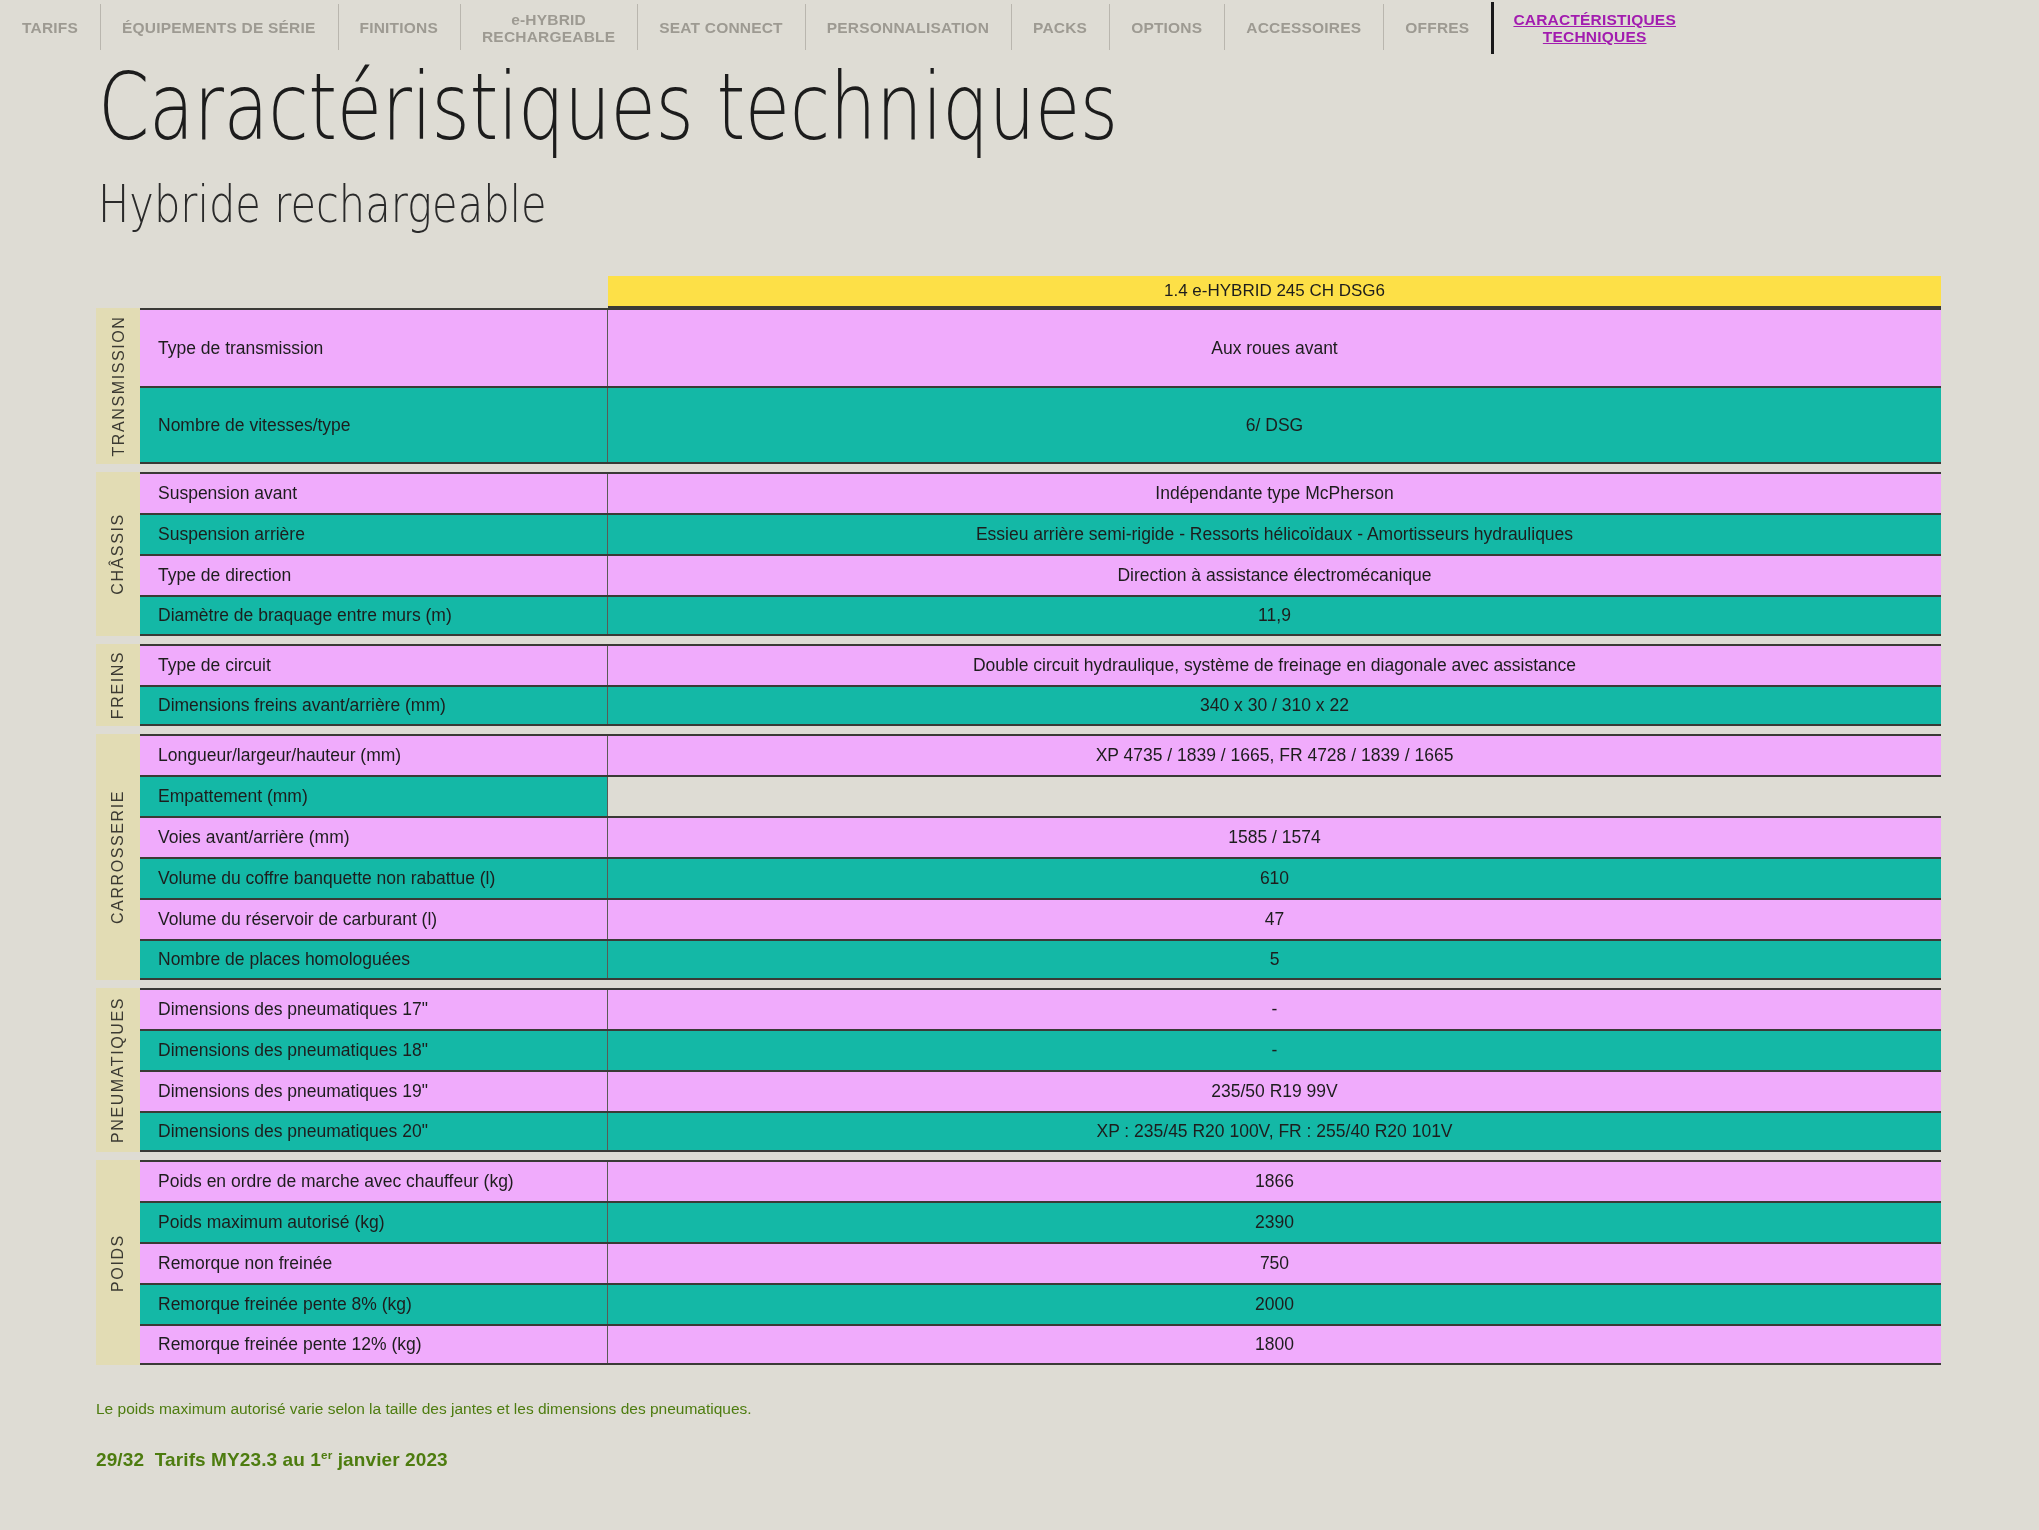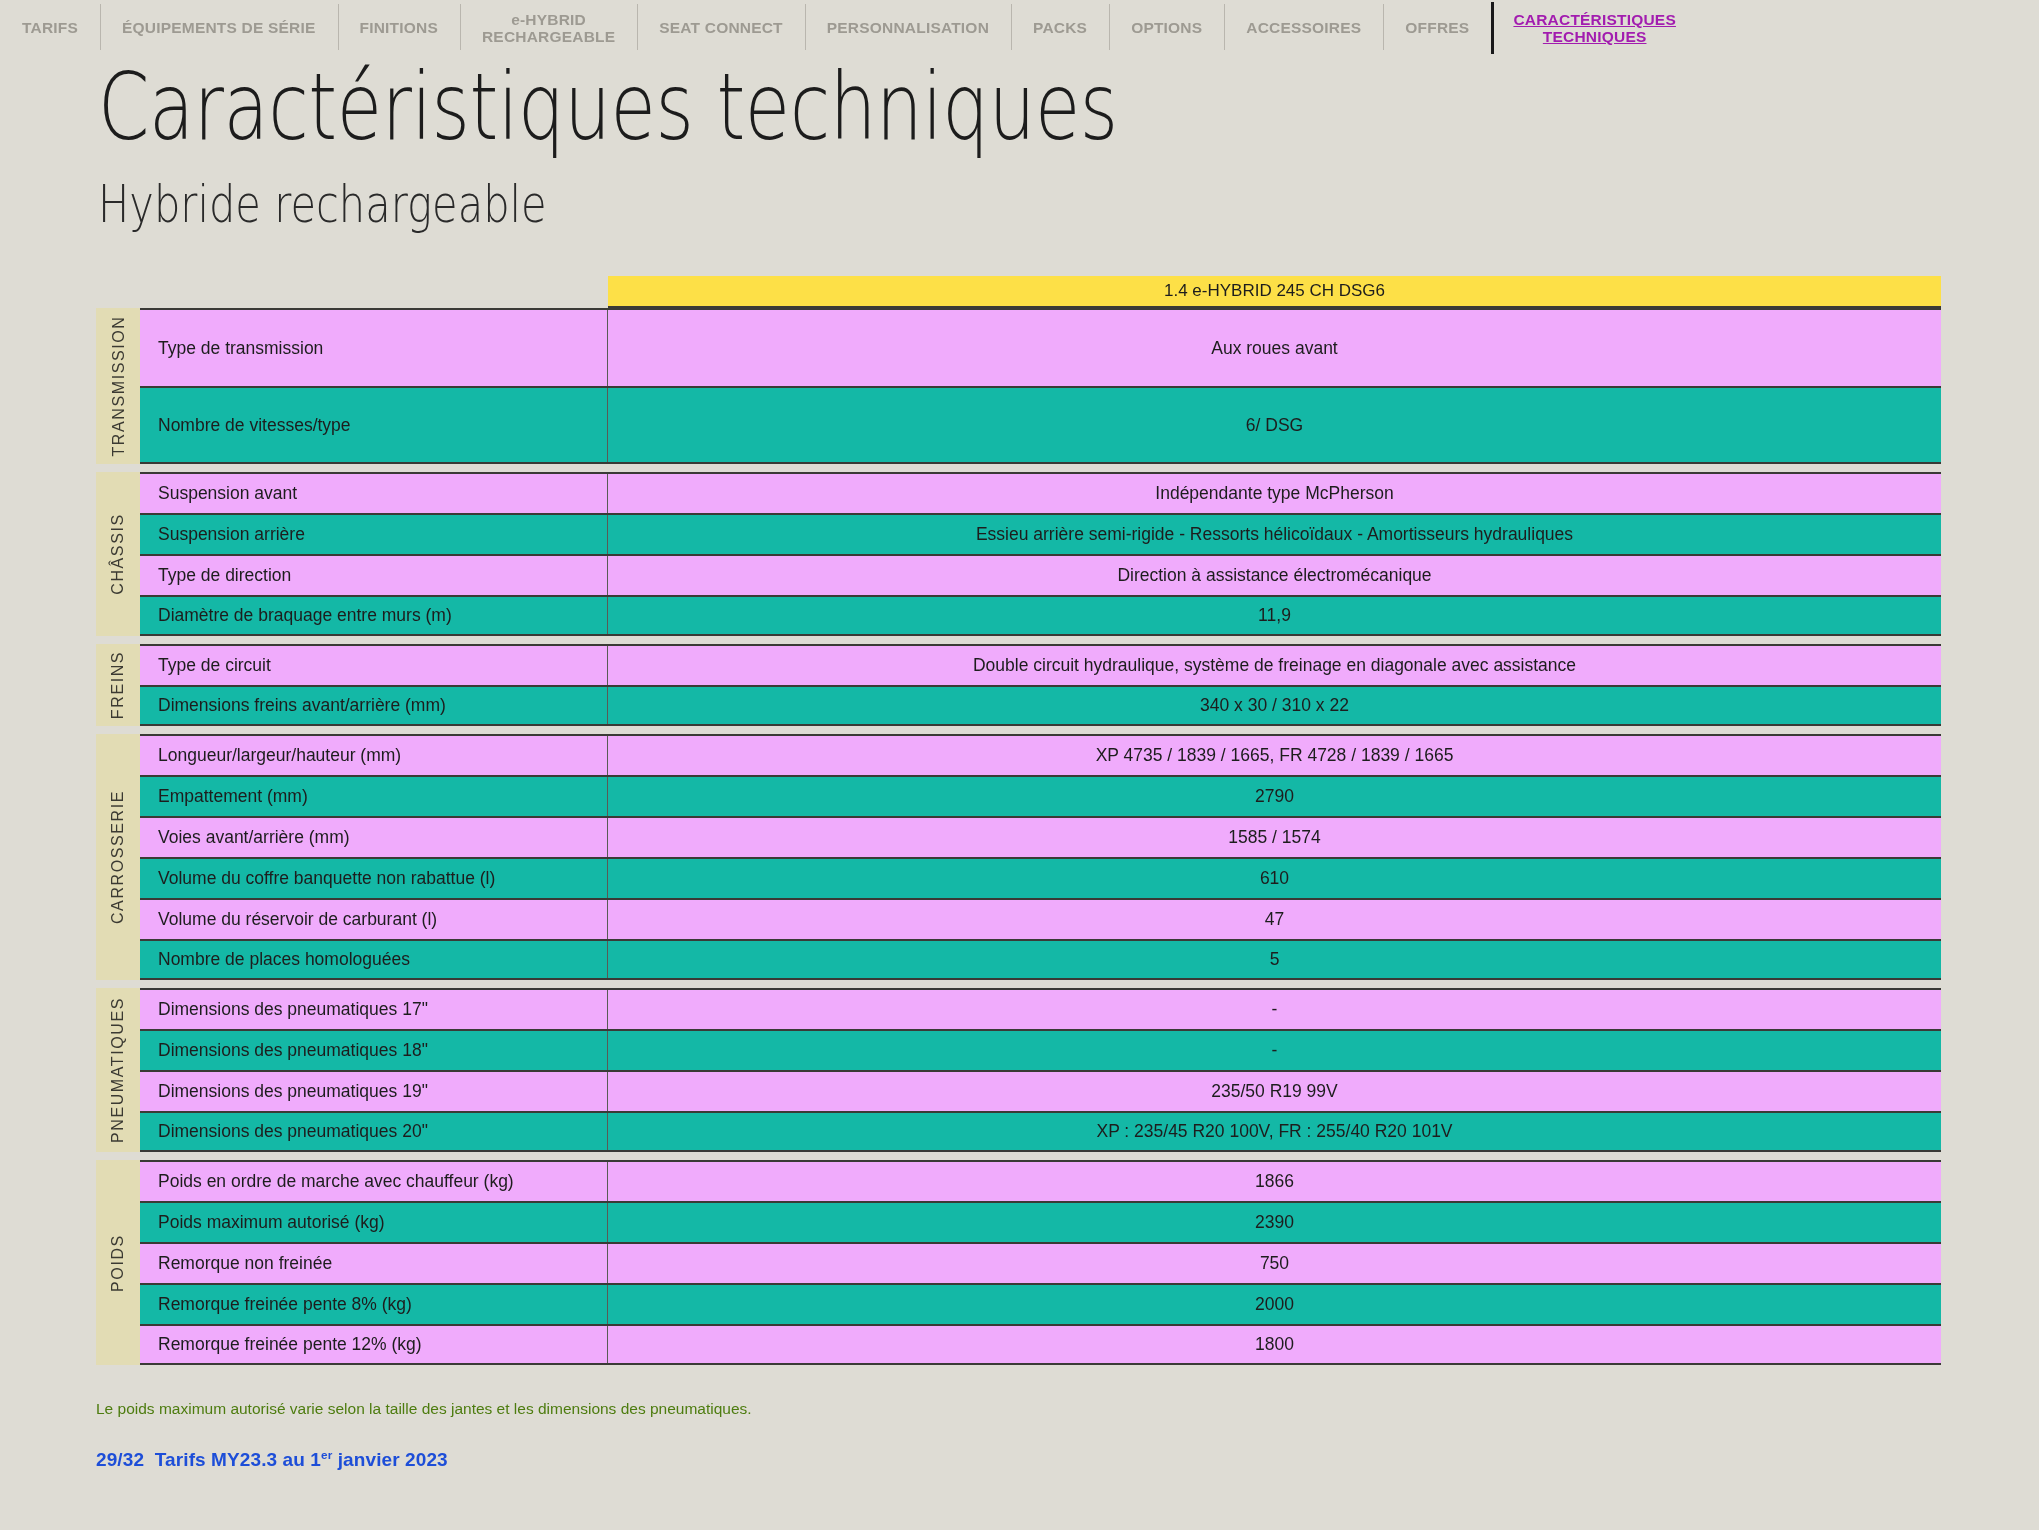--- a/index.html
+++ b/index.html
@@ -172,21 +172,21 @@
     top: 1400px;
     font-size: 15.5px;
     color: #4d7c0f;
   }
   .pagefoot {
     position: absolute;
     left: 96px;
     top: 1448px;
     font-size: 19px;
     font-weight: bold;
-    color: #1d4ed8;
+    color: #4d7c0f;
     letter-spacing: 0.1px;
   }
   .pagefoot sup { font-size: 0.62em; vertical-align: super; }
 </style>
 </head>
 <body>
 
 <nav class="topnav" id="topnav">
     <div class="nav-item">TARIFS</div>
     <div class="nav-item">ÉQUIPEMENTS DE SÉRIE</div>
@@ -270,21 +270,20 @@
         <div class="cat-band">
           <span>CARROSSERIE</span>
         </div>
         <div class="rows">
           <div class="row shade-a">
             <div class="cell-label">Longueur/largeur/hauteur (mm)</div>
             <div class="cell-value">XP 4735 / 1839 / 1665, FR 4728 / 1839 / 1665</div>
           </div>
           <div class="row shade-b">
             <div class="cell-label">Empattement (mm)</div>
-            <div class="cell-value">2790</div>
           </div>
           <div class="row shade-a">
             <div class="cell-label">Voies avant/arrière (mm)</div>
             <div class="cell-value">1585 / 1574</div>
           </div>
           <div class="row shade-b">
             <div class="cell-label">Volume du coffre banquette non rabattue (l)</div>
             <div class="cell-value">610</div>
           </div>
           <div class="row shade-a">

